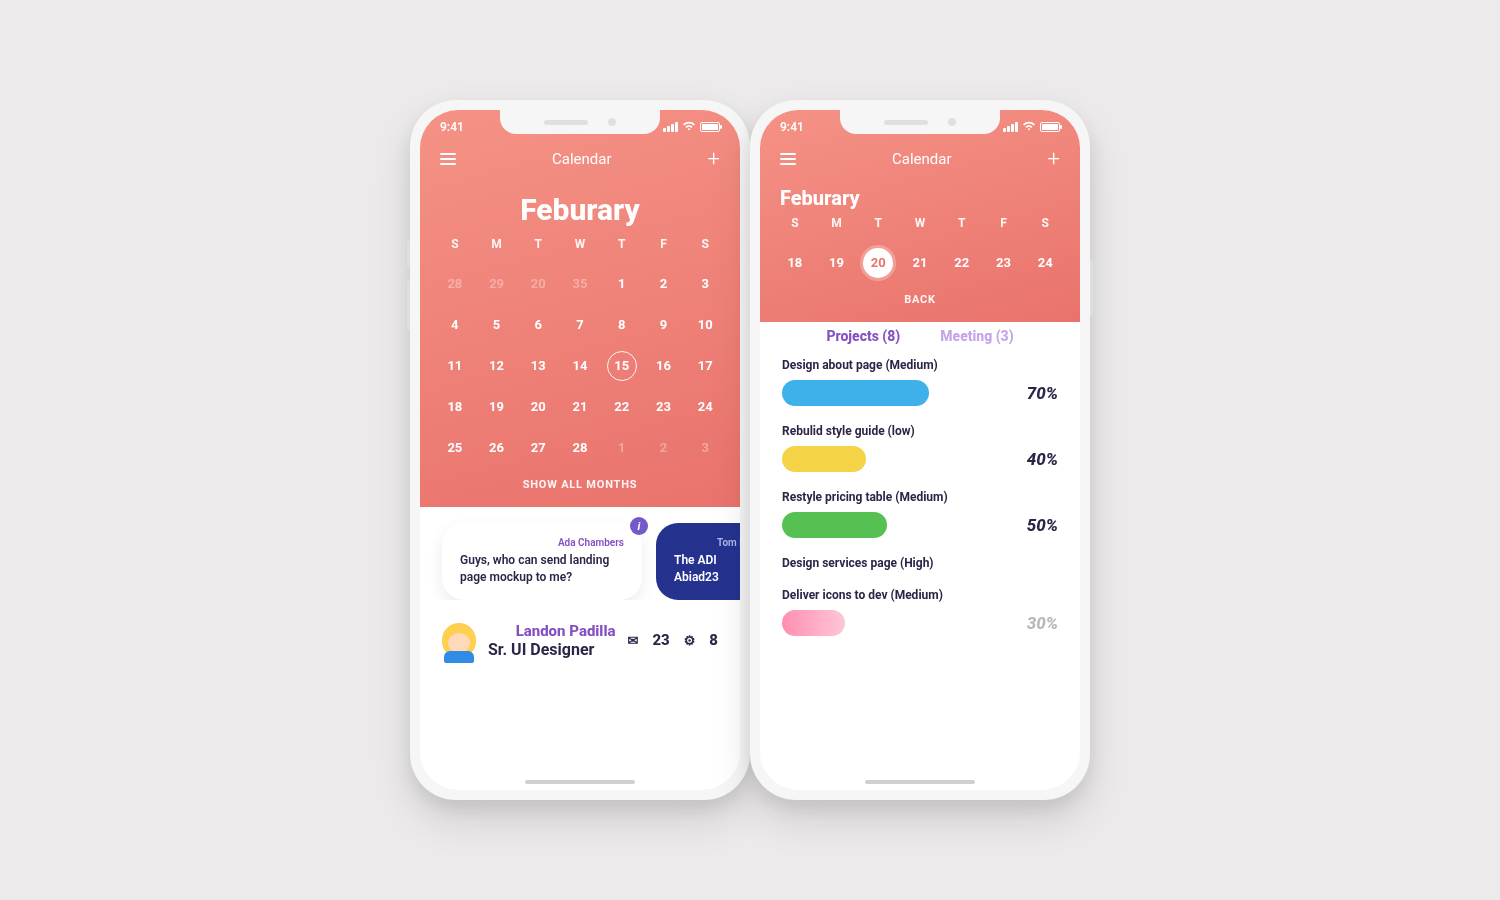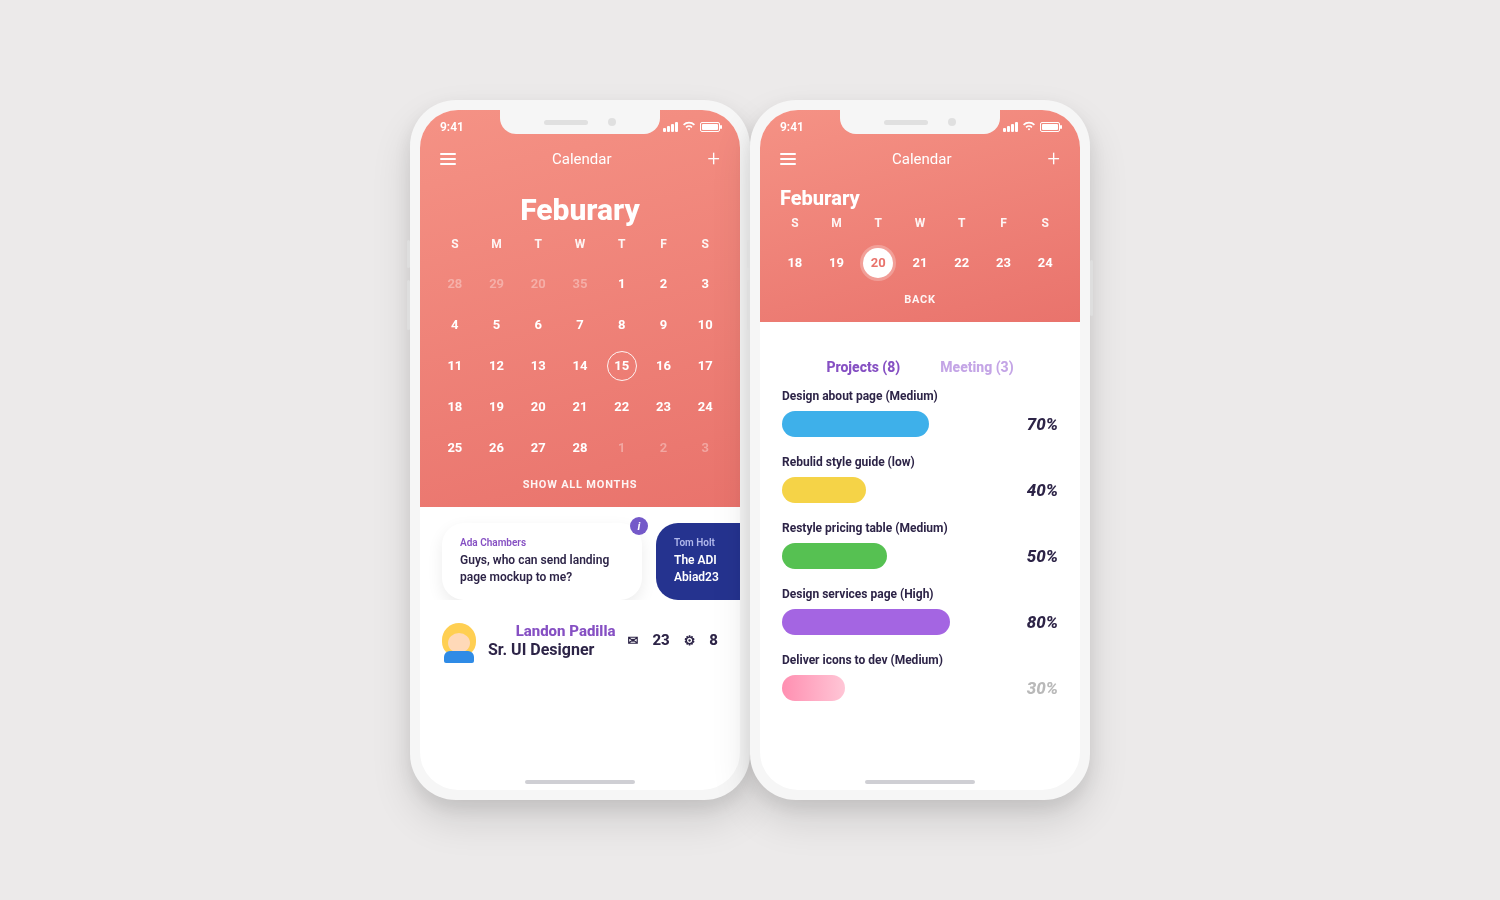--- a/index.html
+++ b/index.html
@@ -57,40 +57,40 @@
   .dayrow span.fill::before{content:"";position:absolute;left:50%;top:50%;transform:translate(-50%,-50%);width:30px;height:30px;background:#fff;border-radius:50%;box-shadow:0 0 0 3px rgba(255,255,255,.25);}
   .dayrow span.fill{color:var(--coral-bottom);z-index:1;}
   .dayrow span.fill i{position:relative;z-index:2;font-style:normal;}
   .link-row{text-align:center;font-size:11px;letter-spacing:.8px;font-weight:700;padding:10px 0 16px;opacity:.92;}
 
   
   .chat-wrap{padding:16px 0 0 22px;display:flex;gap:14px;overflow:hidden;}
   .chat-card{border-radius:22px;padding:14px 18px;position:relative;flex:0 0 200px;}
   .chat-card.light{background:#fff;box-shadow:0 6px 16px rgba(0,0,0,.08);}
   .chat-card.dark{background:var(--navy);color:#fff;flex:0 0 120px;}
-  .chat-card .from{font-size:10px;color:var(--purple);font-weight:600;margin-bottom:4px;}
+  .chat-card .from{font-size:10px;color:var(--purple);font-weight:600;margin-bottom:4px;text-align:right;}
   .chat-card.dark .from{color:#b1b8eb;}
   .chat-card .msg{font-size:12px;color:var(--text-dark);font-weight:600;line-height:1.4;}
   .chat-card.dark .msg{color:#fff;}
   .info-badge{position:absolute;top:-6px;right:-6px;width:18px;height:18px;border-radius:50%;background:#7459c9;color:#fff;font-size:11px;font-weight:700;display:flex;align-items:center;justify-content:center;font-style:italic;}
 
   
   .profile{display:flex;align-items:center;padding:22px;gap:12px;}
   .avatar{width:34px;height:34px;border-radius:50%;position:relative;flex:0 0 34px;}
   .avatar .hair{position:absolute;inset:0;background:#ffcf52;border-radius:50% 50% 45% 45%;}
   .avatar .face{position:absolute;left:6px;right:6px;top:10px;bottom:4px;background:#ffd9b8;border-radius:50%;}
   .avatar .body{position:absolute;left:2px;right:2px;bottom:-6px;height:12px;background:#2f8be6;border-radius:6px 6px 2px 2px;}
   .profile .info{flex:1;}
   .profile .name{font-size:15px;font-weight:800;color:var(--purple);text-align:right;}
   .profile .role{font-size:16px;font-weight:700;color:var(--text-dark);}
   .profile .stats{display:flex;gap:14px;align-items:center;font-size:15px;font-weight:800;color:var(--text-dark);}
   .profile .stats .ic{font-size:13px;}
 
   
-  .tabs{display:flex;justify-content:center;gap:40px;padding:37px 0 14px;font-size:14px;font-weight:800;}
+  .tabs{display:flex;justify-content:center;gap:40px;padding:6px 0 14px;font-size:14px;font-weight:800;}
   .tabs .active{color:var(--purple);}
   .tabs .inactive{color:var(--purple-light);}
   .projects{padding:0 22px 10px;}
   .proj{margin-bottom:18px;}
   .proj .label{font-size:12px;font-weight:700;color:var(--text-dark);}
   .proj .row{display:flex;align-items:center;gap:18px;margin-top:8px;}
   .proj .barbg{flex:0 0 210px;height:26px;position:relative;}
   .proj .bar{height:100%;border-radius:14px;}
   .proj .pct{margin-left:auto;font-style:italic;font-weight:800;font-size:17px;color:var(--text-dark);}
   .proj .pct.mut{color:#b9b9b9;}
@@ -315,26 +315,20 @@
             <div class="label">Restyle pricing table (Medium)</div>
             <div class="row">
               <div class="barbg">
                 <div class="bar" style="width: 50%; background: rgb(86, 193, 82);"></div>
               </div>
               <div class="pct">50%</div>
             </div>
           </div>
           <div class="proj">
             <div class="label">Design services page (High)</div>
-            <div class="row">
-              <div class="barbg">
-                <div class="bar" style="width: 80%; background: rgb(164, 101, 226);"></div>
-              </div>
-              <div class="pct">80%</div>
-            </div>
           </div>
           <div class="proj">
             <div class="label">Deliver icons to dev (Medium)</div>
             <div class="row">
               <div class="barbg">
                 <div class="bar" style="width: 30%; background: linear-gradient(90deg, rgb(255, 143, 177), rgb(255, 198, 214));"></div>
               </div>
               <div class="pct mut">30%</div>
             </div>
           </div>

